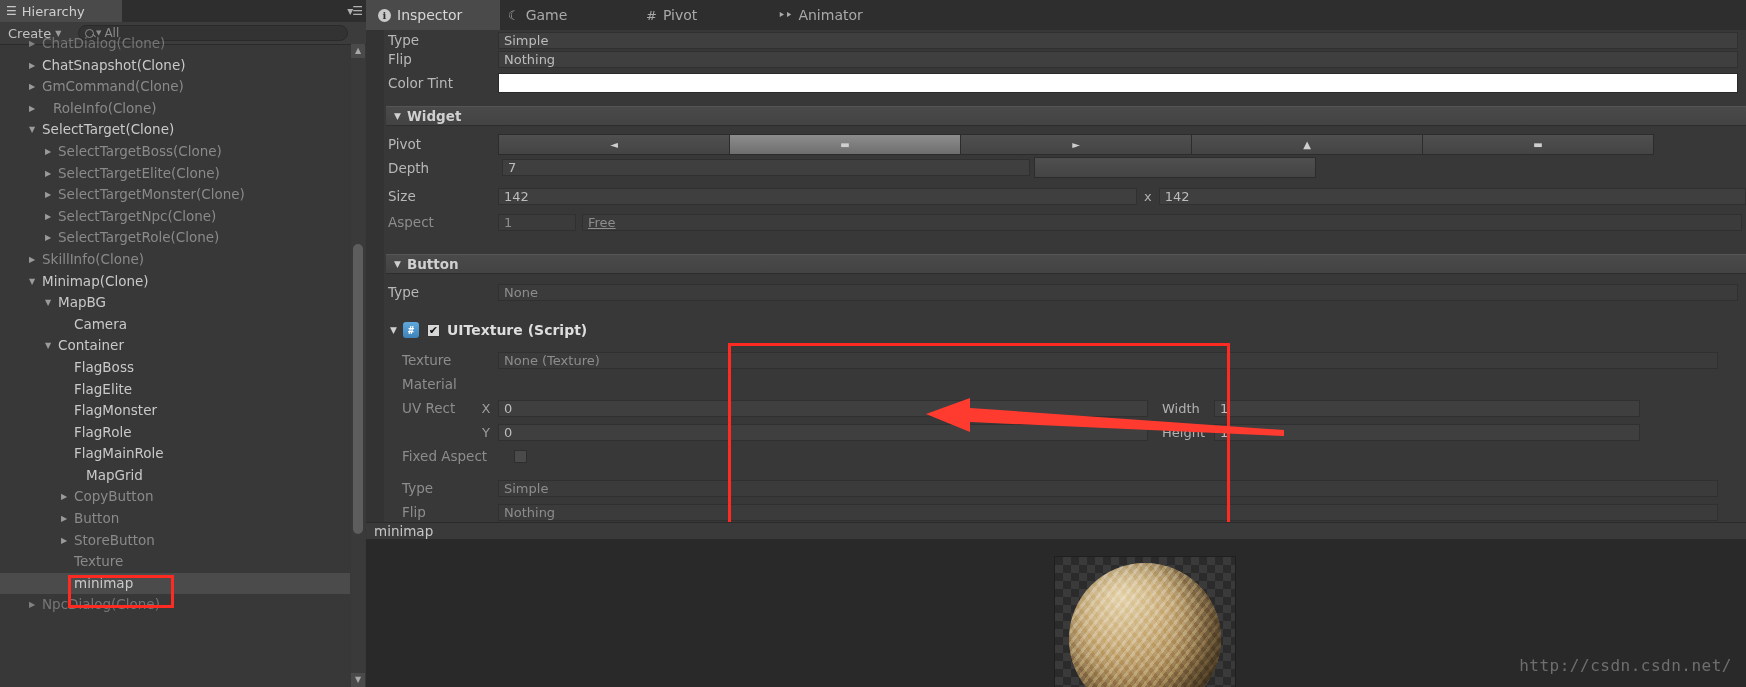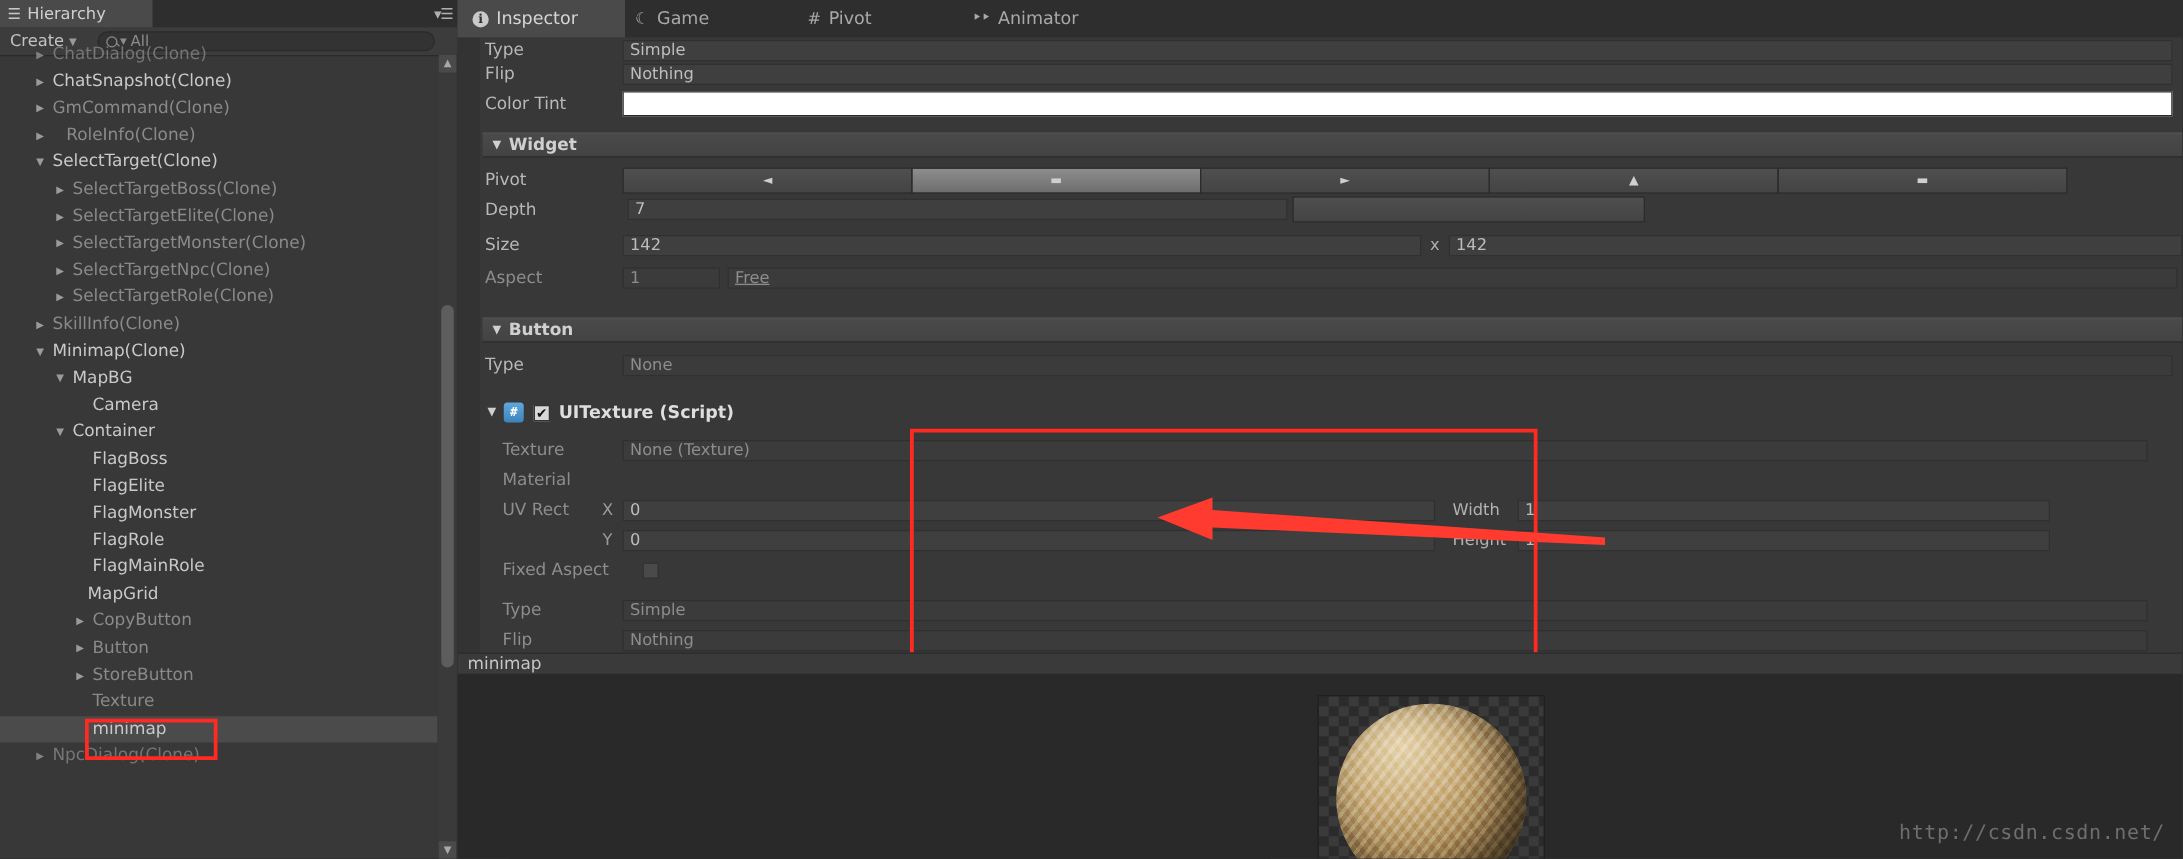--- a/index.html
+++ b/index.html
@@ -374,21 +374,21 @@
           <span style="margin-left: 4px;">FlagRole</span>
         </div>
         <div class="row bright">
           <span style="display: inline-block; flex: 0 0 auto; width: 58px;"></span>
           <span class="arrow none"></span>
           <span style="margin-left: 4px;">FlagMainRole</span>
         </div>
         <div class="row bright">
           <span style="display: inline-block; flex: 0 0 auto; width: 58px;"></span>
           <span class="arrow none"></span>
-          <span style="margin-left: 0;">MapGrid</span>
+          <span style="margin-left: 16px;">MapGrid</span>
         </div>
         <div class="row dim">
           <span style="display: inline-block; flex: 0 0 auto; width: 58px;"></span>
           <span class="arrow">▶</span>
           <span style="margin-left: 4px;">CopyButton</span>
         </div>
         <div class="row dim">
           <span style="display: inline-block; flex: 0 0 auto; width: 58px;"></span>
           <span class="arrow">▶</span>
           <span style="margin-left: 4px;">Button</span>

